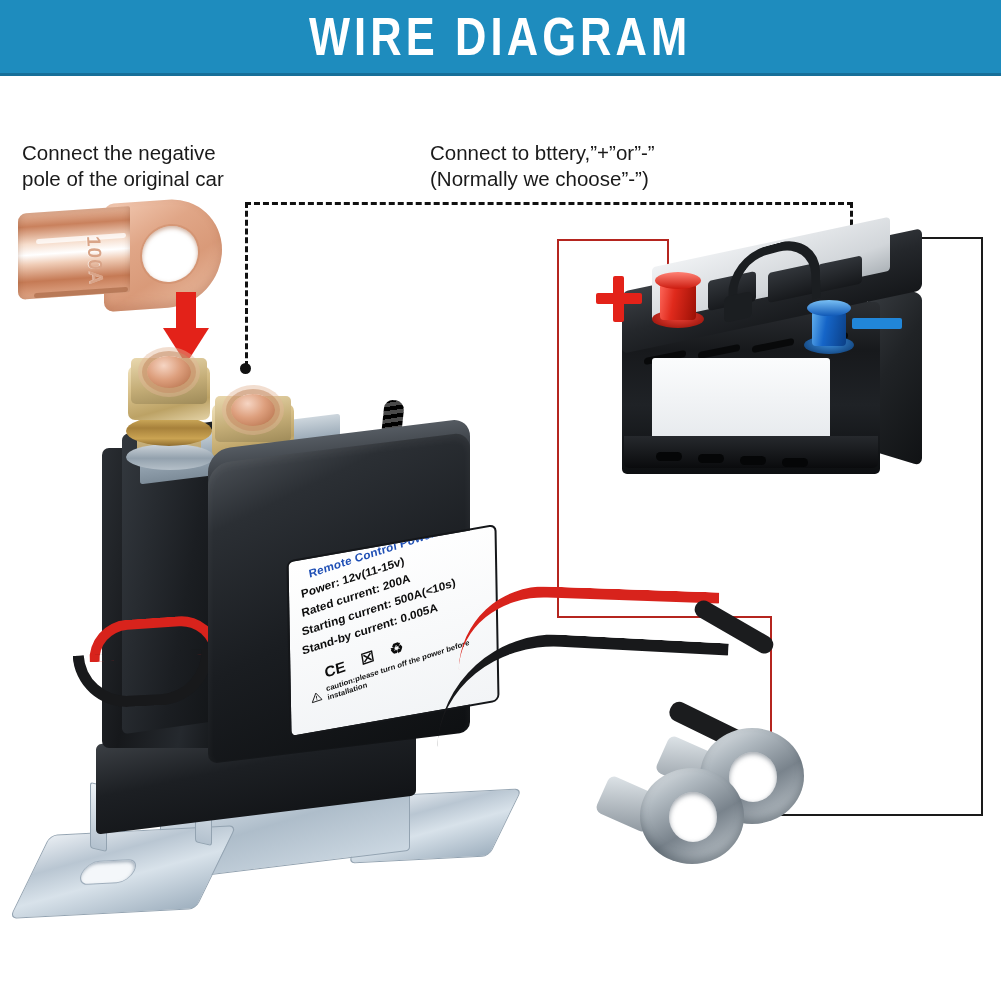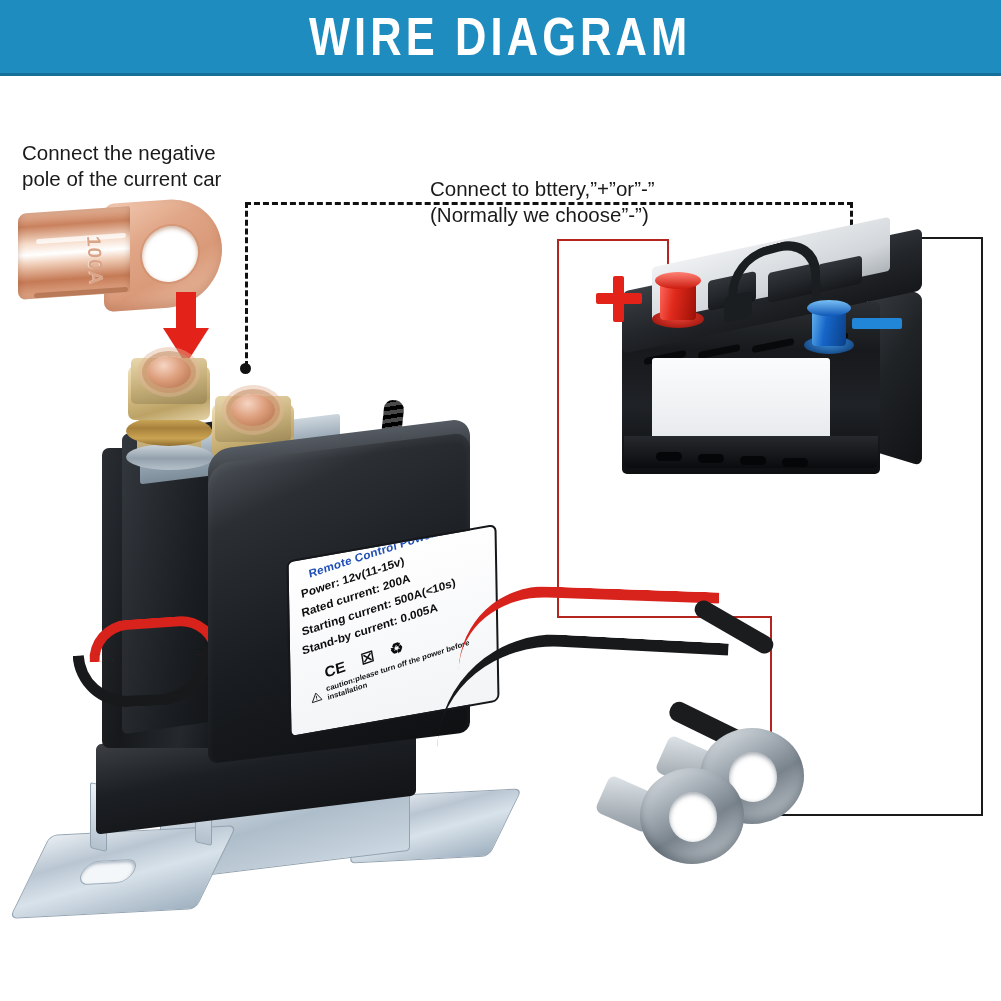--- a/index.html
+++ b/index.html
@@ -31,21 +31,21 @@
   
   .caption {
     position: absolute;
     color: #1a1a1a;
     font-size: 20.5px;
     line-height: 26px;
     white-space: pre-line;
     font-family: "Liberation Sans", sans-serif;
   }
   #cap-neg  { left: 22px;  top: 140px; width: 260px; }
-  #cap-batt { left: 430px; top: 140px; width: 330px; margin-top: 36px; }
+  #cap-batt { left: 430px; top: 140px; width: 330px; }
   #cap-thin { left: 751px; top: 845px; width: 250px; }
 
   
   .line { position: absolute; }
   .ln-dash-h { border-top: 3px dashed #111; }
   .ln-dash-v { border-left: 3px dashed #111; }
   .ln-red    { background: #b5251f; }
   .ln-black  { background: #1a1a1a; }
   .dot {
     position: absolute; border-radius: 50%;
@@ -379,21 +379,21 @@
 </head>
 <body>
 
 <div id="root">
 
   <div class="banner">
     <div class="banner-title">WIRE DIAGRAM</div>
   </div>
 
   <div class="caption" id="cap-neg">Connect the negative
-pole of the current car</div>
+pole of the original car</div>
   <div class="caption" id="cap-batt">Connect to bttery,”+”or”-”
 (Normally we choose”-”)</div>
 
   <div class="line ln-dash-h" style="left:245px; top:202px; width:608px;"></div>
   <div class="line ln-dash-v" style="left:245px; top:202px; height:165px;"></div>
   <div class="line ln-dash-v" style="left:850px; top:202px; height:128px;"></div>
   <div class="dot" style="left:240px; top:363px; width:11px; height:11px; background:#111;"></div>
 
   <div class="line ln-red" style="left:557px; top:239px; width:112px; height:2px;"></div>
   <div class="line ln-red" style="left:667px; top:239px; width:2px; height:42px;"></div>

